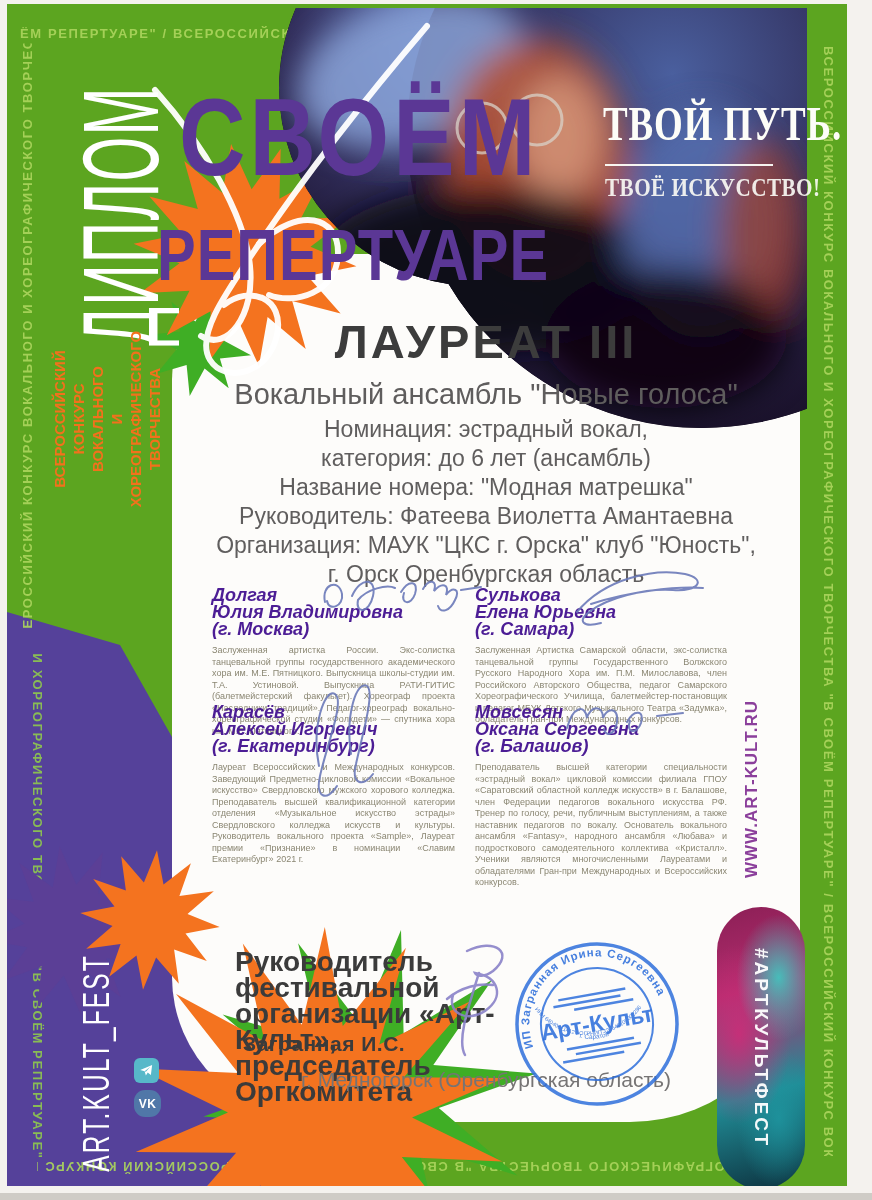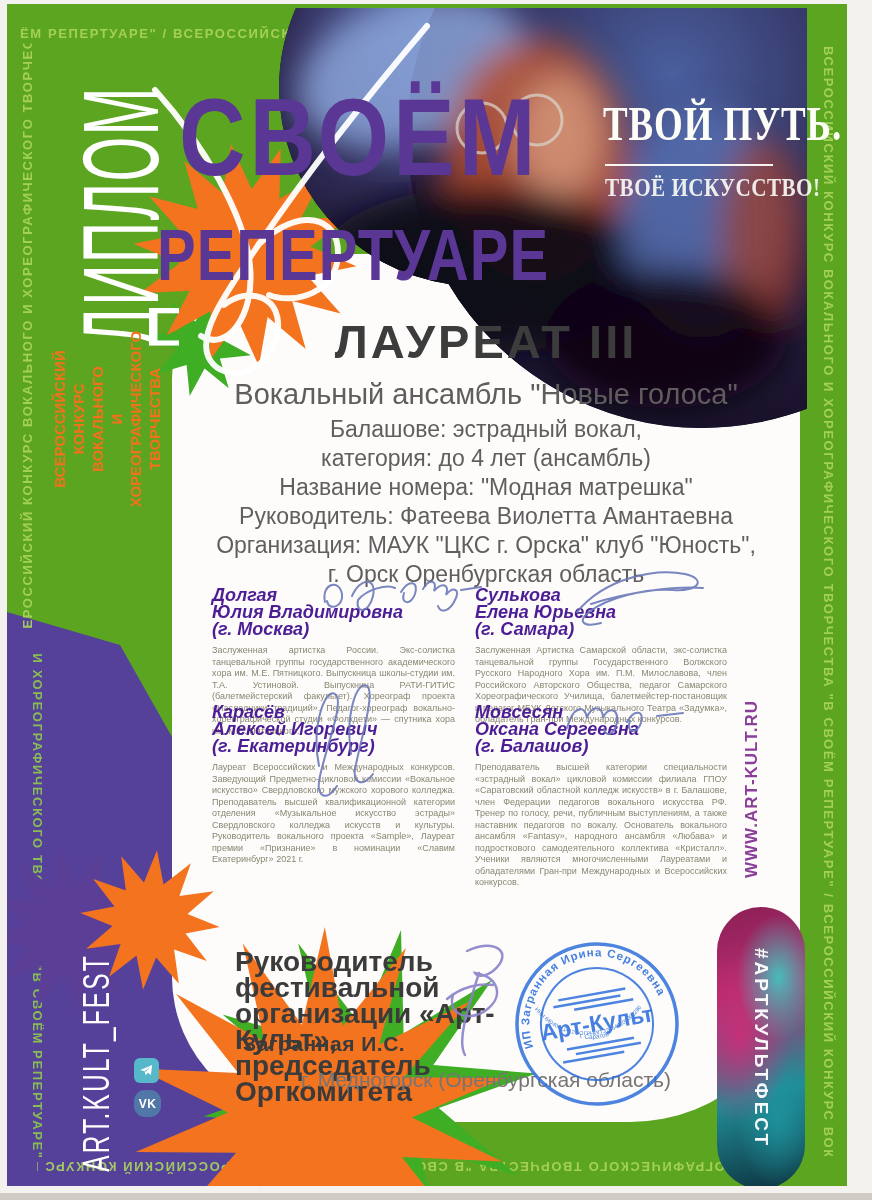--- a/index.html
+++ b/index.html
@@ -188,22 +188,22 @@
 И ХОРЕОГРАФИЧЕСКОГО
 ТВОРЧЕСТВА</div>
     <div class="abs svoyom">СВОЁМ</div>
     <div class="abs repertuare">РЕПЕРТУАРЕ</div>
     <div class="abs tvoy-put">ТВОЙ ПУТЬ.</div>
     <div class="abs tvoy-underline"></div>
     <div class="abs tvoyo-isk">ТВОЁ ИСКУССТВО!</div>
 
     <div class="abs award-title">ЛАУРЕАТ III</div>
     <div class="abs recipient">Вокальный ансамбль "Новые голоса"</div>
-    <div class="abs award-line" style="top:412px">Балашове: эстрадный вокал,</div>
-    <div class="abs award-line" style="top:441px">категория: до 4 лет (ансамбль)</div>
+    <div class="abs award-line" style="top:412px">Номинация: эстрадный вокал,</div>
+    <div class="abs award-line" style="top:441px">категория: до 6 лет (ансамбль)</div>
     <div class="abs award-line" style="top:470px">Название номера: "Модная матрешка"</div>
     <div class="abs award-line" style="top:499px">Руководитель: Фатеева Виолетта Амантаевна</div>
     <div class="abs award-line" style="top:528px">Организация: МАУК "ЦКС г. Орска" клуб "Юность",</div>
     <div class="abs award-line" style="top:557px">г. Орск Оренбургская область</div>
 
     <div class="abs jury-a">
       <div class="jury-name">Долгая
 Юлия Владимировна
 (г. Москва)</div>
       <div class="jury-bio">Заслуженная артистка России. Экс-солистка танцевальной группы государственного академического хора им. М.Е. Пятницкого. Выпускница школы-студии им. Т.А. Устиновой. Выпускница РАТИ-ГИТИС (балетмейстерский факультет). Хореограф проекта «Наследники традиций». Педагог-хореограф вокально-хореографической студии «Фолкдети» — спутника хора им. М.Е. Пятницкого.</div>

